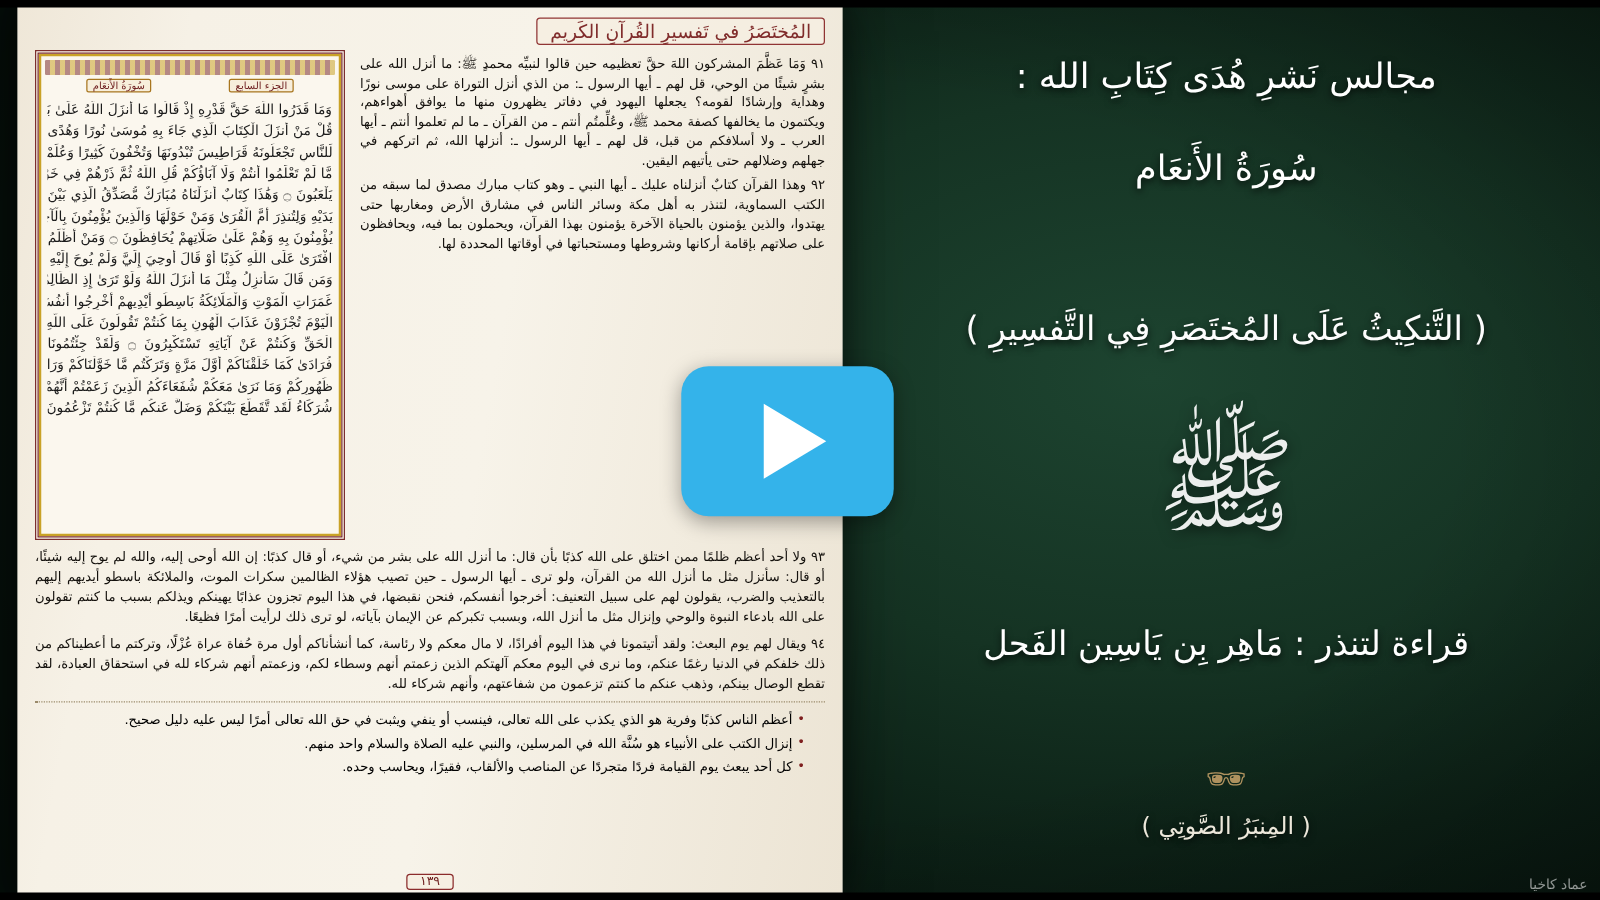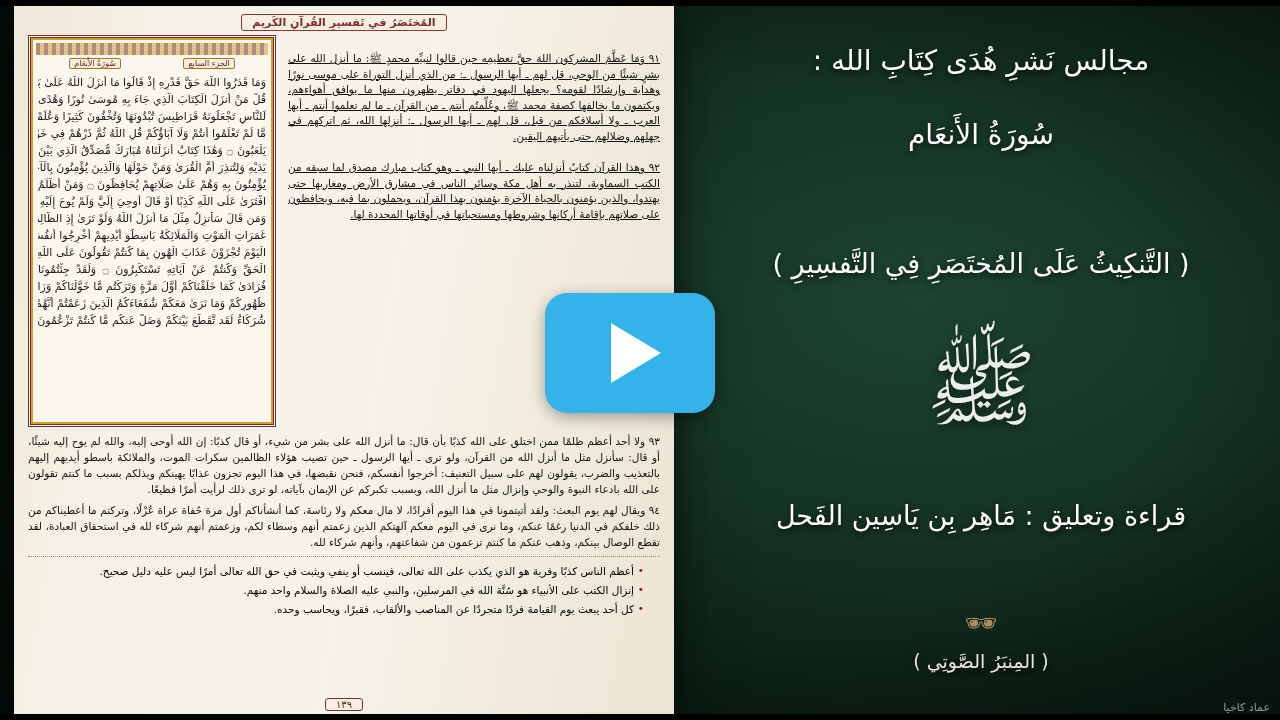--- a/index.html
+++ b/index.html
@@ -52,28 +52,27 @@
   .page-inner {
     position: absolute;
     inset: 0;
     background:
       linear-gradient(100deg, #efe7d8 0%, #f6f1e6 18%, #f7f3e9 55%, #ece4d4 100%);
     padding: 8px 14px 8px 14px;
     box-sizing: border-box;
     direction: rtl;
   }
   .page-header {
-    text-align: center;
+    text-align: right;
     font-family: "DejaVu Sans", sans-serif;
-    font-size: 11px;
+    font-size: 15px;
     color: #5a1f1f;
     letter-spacing: 0;
     margin: 4px 0 2px 0;
     opacity: 0.95;
-    font-weight: bold;
   }
   .page-header .hdr-box {
     display: inline-block;
     border: 1px solid #8b2b2b;
     border-radius: 3px;
     padding: 1px 10px;
     color: #7a2222;
     background: #f6efe2;
   }
 
@@ -139,22 +138,21 @@
   
   .tafsir-col {
     flex: 1;
     font-size: 10.5px;
     line-height: 15.5px;
     color: #14110d;
     text-align: justify;
     padding-left: 2px;
   }
   .tafsir-col p {
-    margin: 16px 0 4px 0;
-    text-decoration: underline;
+    margin: 4px 0 4px 0;
   }
 
   
   .page-body {
     margin-top: 6px;
     font-size: 10.5px;
     line-height: 16px;
     color: #14110d;
     text-align: justify;
     direction: rtl;
@@ -367,21 +365,21 @@
       </div>
 
     </div>
   </div>
 
   <div class="right-panel">
     <div class="t-line t1">مجالس نَشرِ هُدَى كِتَابِ الله :</div>
     <div class="t-line t2">سُورَةُ الأَنعَام</div>
     <div class="t-line t4">( التَّنكِيثُ عَلَى المُختَصَرِ فِي التَّفسِيرِ )</div>
     <div class="calligraphy">ﷺ</div>
-    <div class="t-line t5">قراءة وتعليق : مَاهِر بِن يَاسِين الفَحل</div>
+    <div class="t-line t5">قراءة لتنذر : مَاهِر بِن يَاسِين الفَحل</div>
     <div class="lamp">🕶</div>
     <div class="t-line t6">( المِنبَرُ الصَّوتِي )</div>
   </div>
 
   <div class="play-btn">
     <div class="tri"></div>
   </div>
 
   <div class="watermark">عماد كاخيا</div>
 

